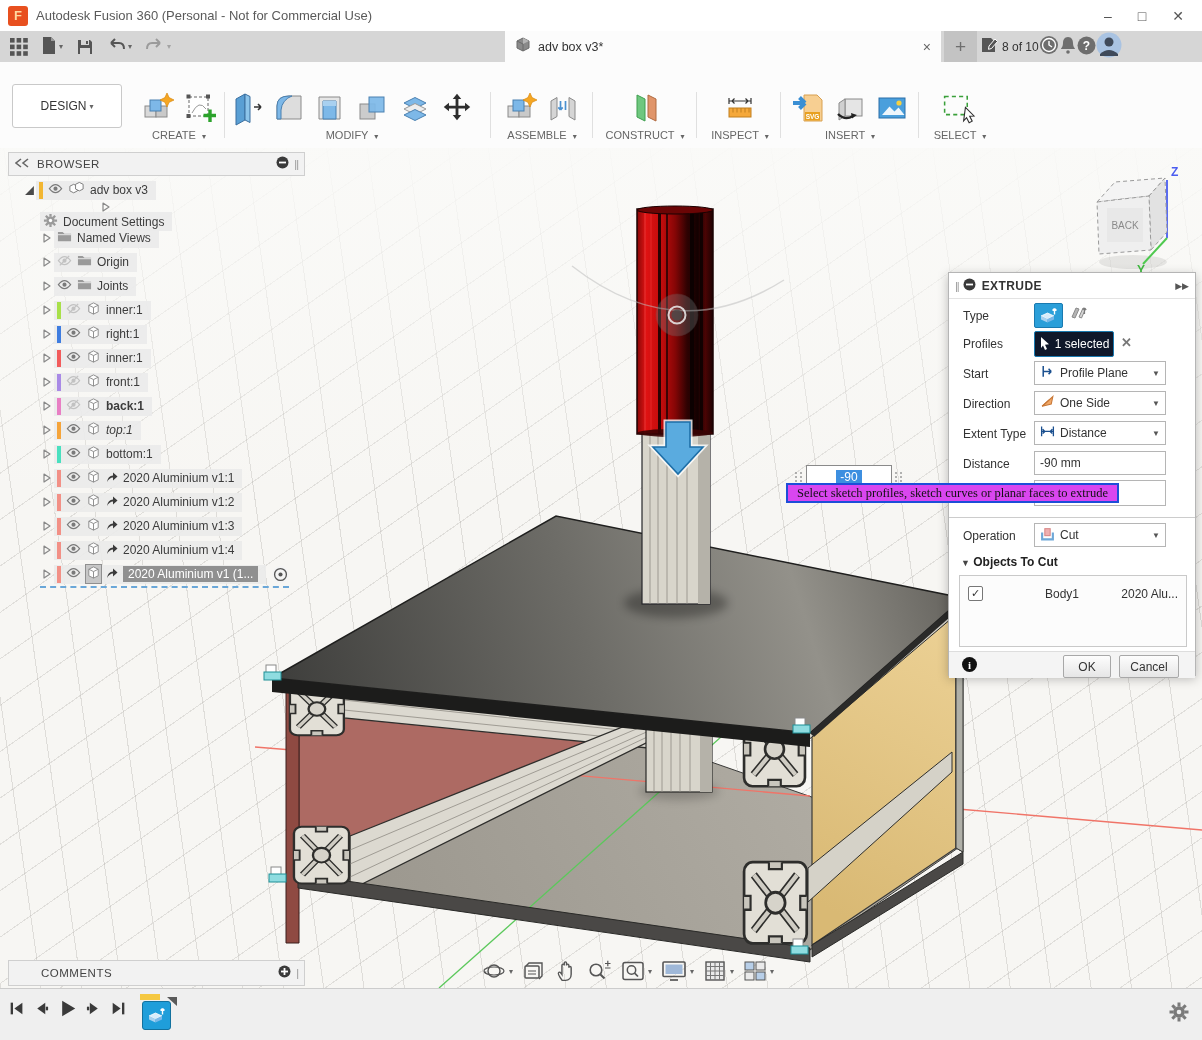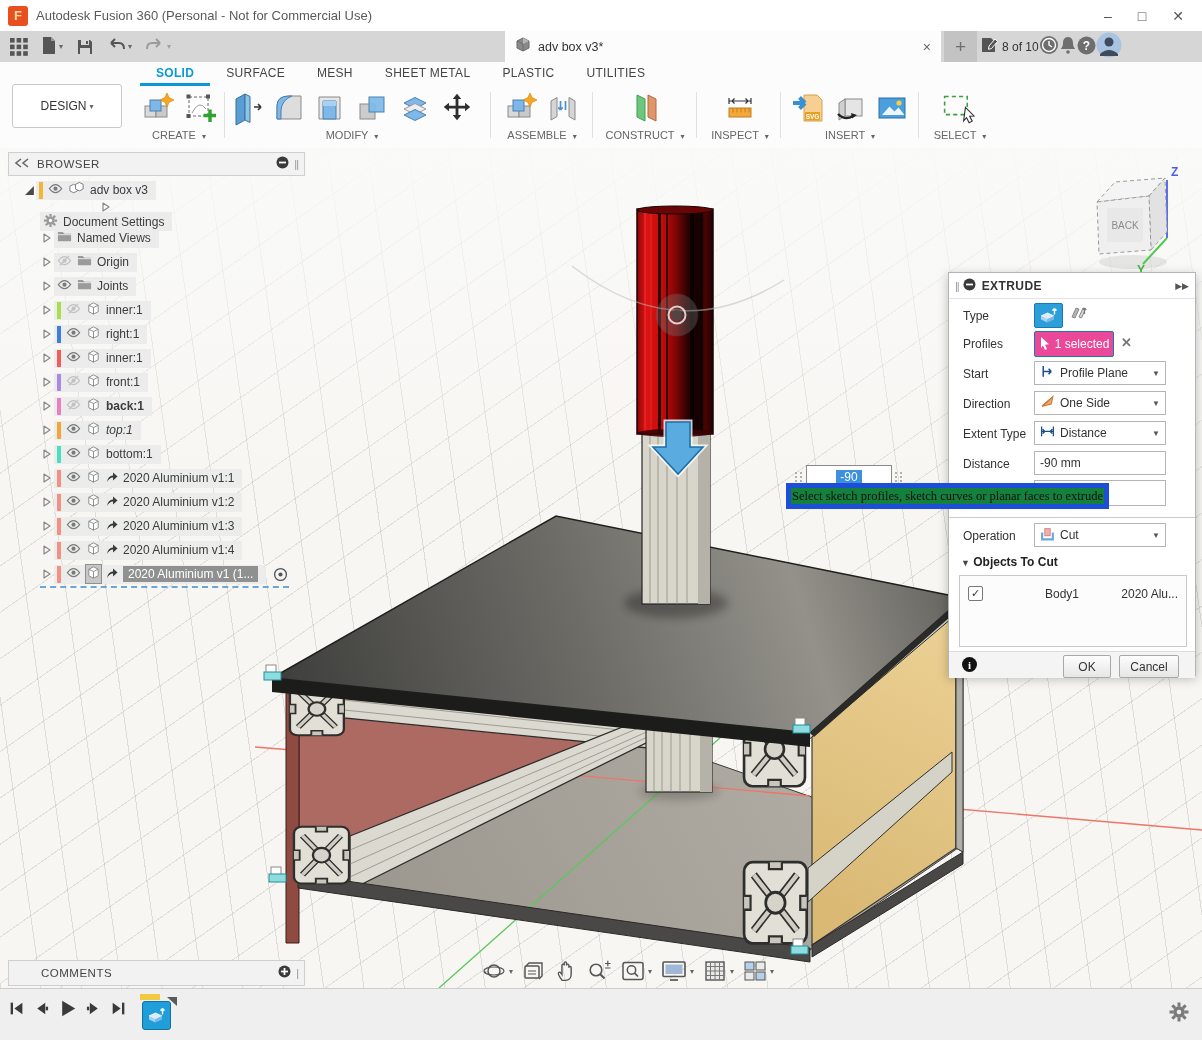--- a/index.html
+++ b/index.html
@@ -77,37 +77,37 @@
   
   #dialog{left:948px;top:272px;width:248px;height:404px;background:#fff;border:1px solid #b5b5b5;box-shadow:0 3px 10px rgba(0,0,0,.25);box-sizing:border-box}
   #dlg-hd{position:absolute;left:0;top:0;width:100%;height:26px;border-bottom:1px solid #e3e3e3;display:flex;align-items:center;padding:0 6px;box-sizing:border-box}
   #dlg-hd .t{margin-left:6px;font-weight:bold;font-size:12px;color:#333;letter-spacing:.4px}
   .dlabel{position:absolute;left:14px;color:#333;font-size:12px}
   .dd,.dinput{position:absolute;left:85px;width:132px;height:24px;border:1px solid #b5b5b5;background:#fff;box-sizing:border-box;
     display:flex;align-items:center;padding:0 5px;font-size:12px;color:#333;gap:5px}
   .dd .dcaret{margin-left:auto;font-size:8px;color:#555}
   .typebtn{position:absolute;width:27px;height:23px;border-radius:2px;display:flex;align-items:center;justify-content:center}
   .typebtn.on{background:#2b9fd9;border:1px solid #1a7ab0}
-  #profiles-btn{position:absolute;left:85px;top:58px;width:78px;height:24px;background:#ec4899;border:1px solid #1a7ab0;border-radius:2px;
+  #profiles-btn{position:absolute;left:85px;top:58px;width:78px;height:24px;background:#0f172a;border:1px solid #1a7ab0;border-radius:2px;
     color:#fff;display:flex;align-items:center;justify-content:center;gap:4px;font-size:12px}
   .circle-i{width:15px;height:15px;border-radius:50%;background:#111;color:#fff;font-family:"Liberation Serif",serif;
     font-size:11px;font-weight:bold;display:flex;align-items:center;justify-content:center}
   .btn{position:absolute;height:21px;border:1px solid #a8a8a8;border-radius:2px;background:linear-gradient(#fdfdfd,#e6e6e6);
     color:#333;font-size:12px;display:flex;align-items:center;justify-content:center}
   #objlist{position:absolute;left:10px;top:302px;width:226px;height:70px;border:1px solid #c9c9c9;background:#fcfcfc}
   .chk{width:13px;height:13px;border:1px solid #777;border-radius:2px;background:#fff;color:#333;font-size:11px;
     display:flex;align-items:center;justify-content:center;line-height:1}
   #dlg-foot{position:absolute;left:0;top:378px;width:100%;height:26px;background:#f4f4f4;border-top:1px solid #ddd}
   
   #float-input{left:795px;top:465px;display:flex;align-items:center;gap:3px}
   #float-input .box{width:84px;height:22px;background:#fff;border:1px solid #8a8a8a;display:flex;align-items:center;justify-content:center}
   #float-input .valsel{background:#3d8fe0;color:#fff;padding:0 4px;font-size:12px}
   .dots{display:grid;grid-template-columns:3px 3px;grid-gap:2px}
   .dots i{width:2px;height:2px;background:#9a9a9a;border-radius:50%}
-  #tooltip{left:786px;top:483px;background:#15803d;border:5px solid #1d4ed8;padding:0 1px;height:16px;line-height:16px;
+  #tooltip{left:786px;top:483px;background:#d946ef;border:2px solid #1d4ed8;padding:0 9px;height:16px;line-height:16px;
     font-family:"Liberation Serif",serif;font-size:12.5px;color:#111;white-space:nowrap}
   .z1{z-index:1}.z2{z-index:2}.z5{z-index:5}.z9{z-index:9}
 </style>
 </head>
 <body>
 
 <div class="abs" id="titlebar">
   <div id="fusion-logo">F</div>
   <span id="win-title">Autodesk Fusion 360 (Personal - Not for Commercial Use)</span>
   <div id="win-controls">
@@ -195,28 +195,20 @@
         <text x="9.5" y="14" font-size="12" font-weight="bold" fill="#fff" text-anchor="middle" font-family="Liberation Sans,sans-serif">?</text>
       </svg></span>
   <span><svg xmlns="http://www.w3.org/2000/svg" width="26" viewBox="0 0 26 26">
         <circle cx="13" cy="13" r="12.5" fill="#a9c3e2"></circle>
         <circle cx="13" cy="10" r="4.5" fill="#3f4a5a"></circle>
         <path d="M4 22q9-8 18 0v2H4z" fill="#3f4a5a"></path>
       </svg></span>
 </div>
 
 <div class="abs" id="ribbon">
-  <div id="rtabs">
-      <div class="rtab active">SOLID</div>
-      <div class="rtab">SURFACE</div>
-      <div class="rtab">MESH</div>
-      <div class="rtab">SHEET METAL</div>
-      <div class="rtab">PLASTIC</div>
-      <div class="rtab">UTILITIES</div>
-    </div>
   <div class="abs" id="design-btn">
     <span>DESIGN</span>
       <span class="caret">▾</span>
   </div>
   <div id="rgroups">
       <div class="rgroup" style="left: 132px; width: 94px;">
         <div class="ricons">
           <span class="ric">
             <svg xmlns="http://www.w3.org/2000/svg" width="36" viewBox="0 0 36 36">
               <rect x="5" y="16" width="11" height="11" fill="#d9d9d9" stroke="#8a8a8a"></rect>

